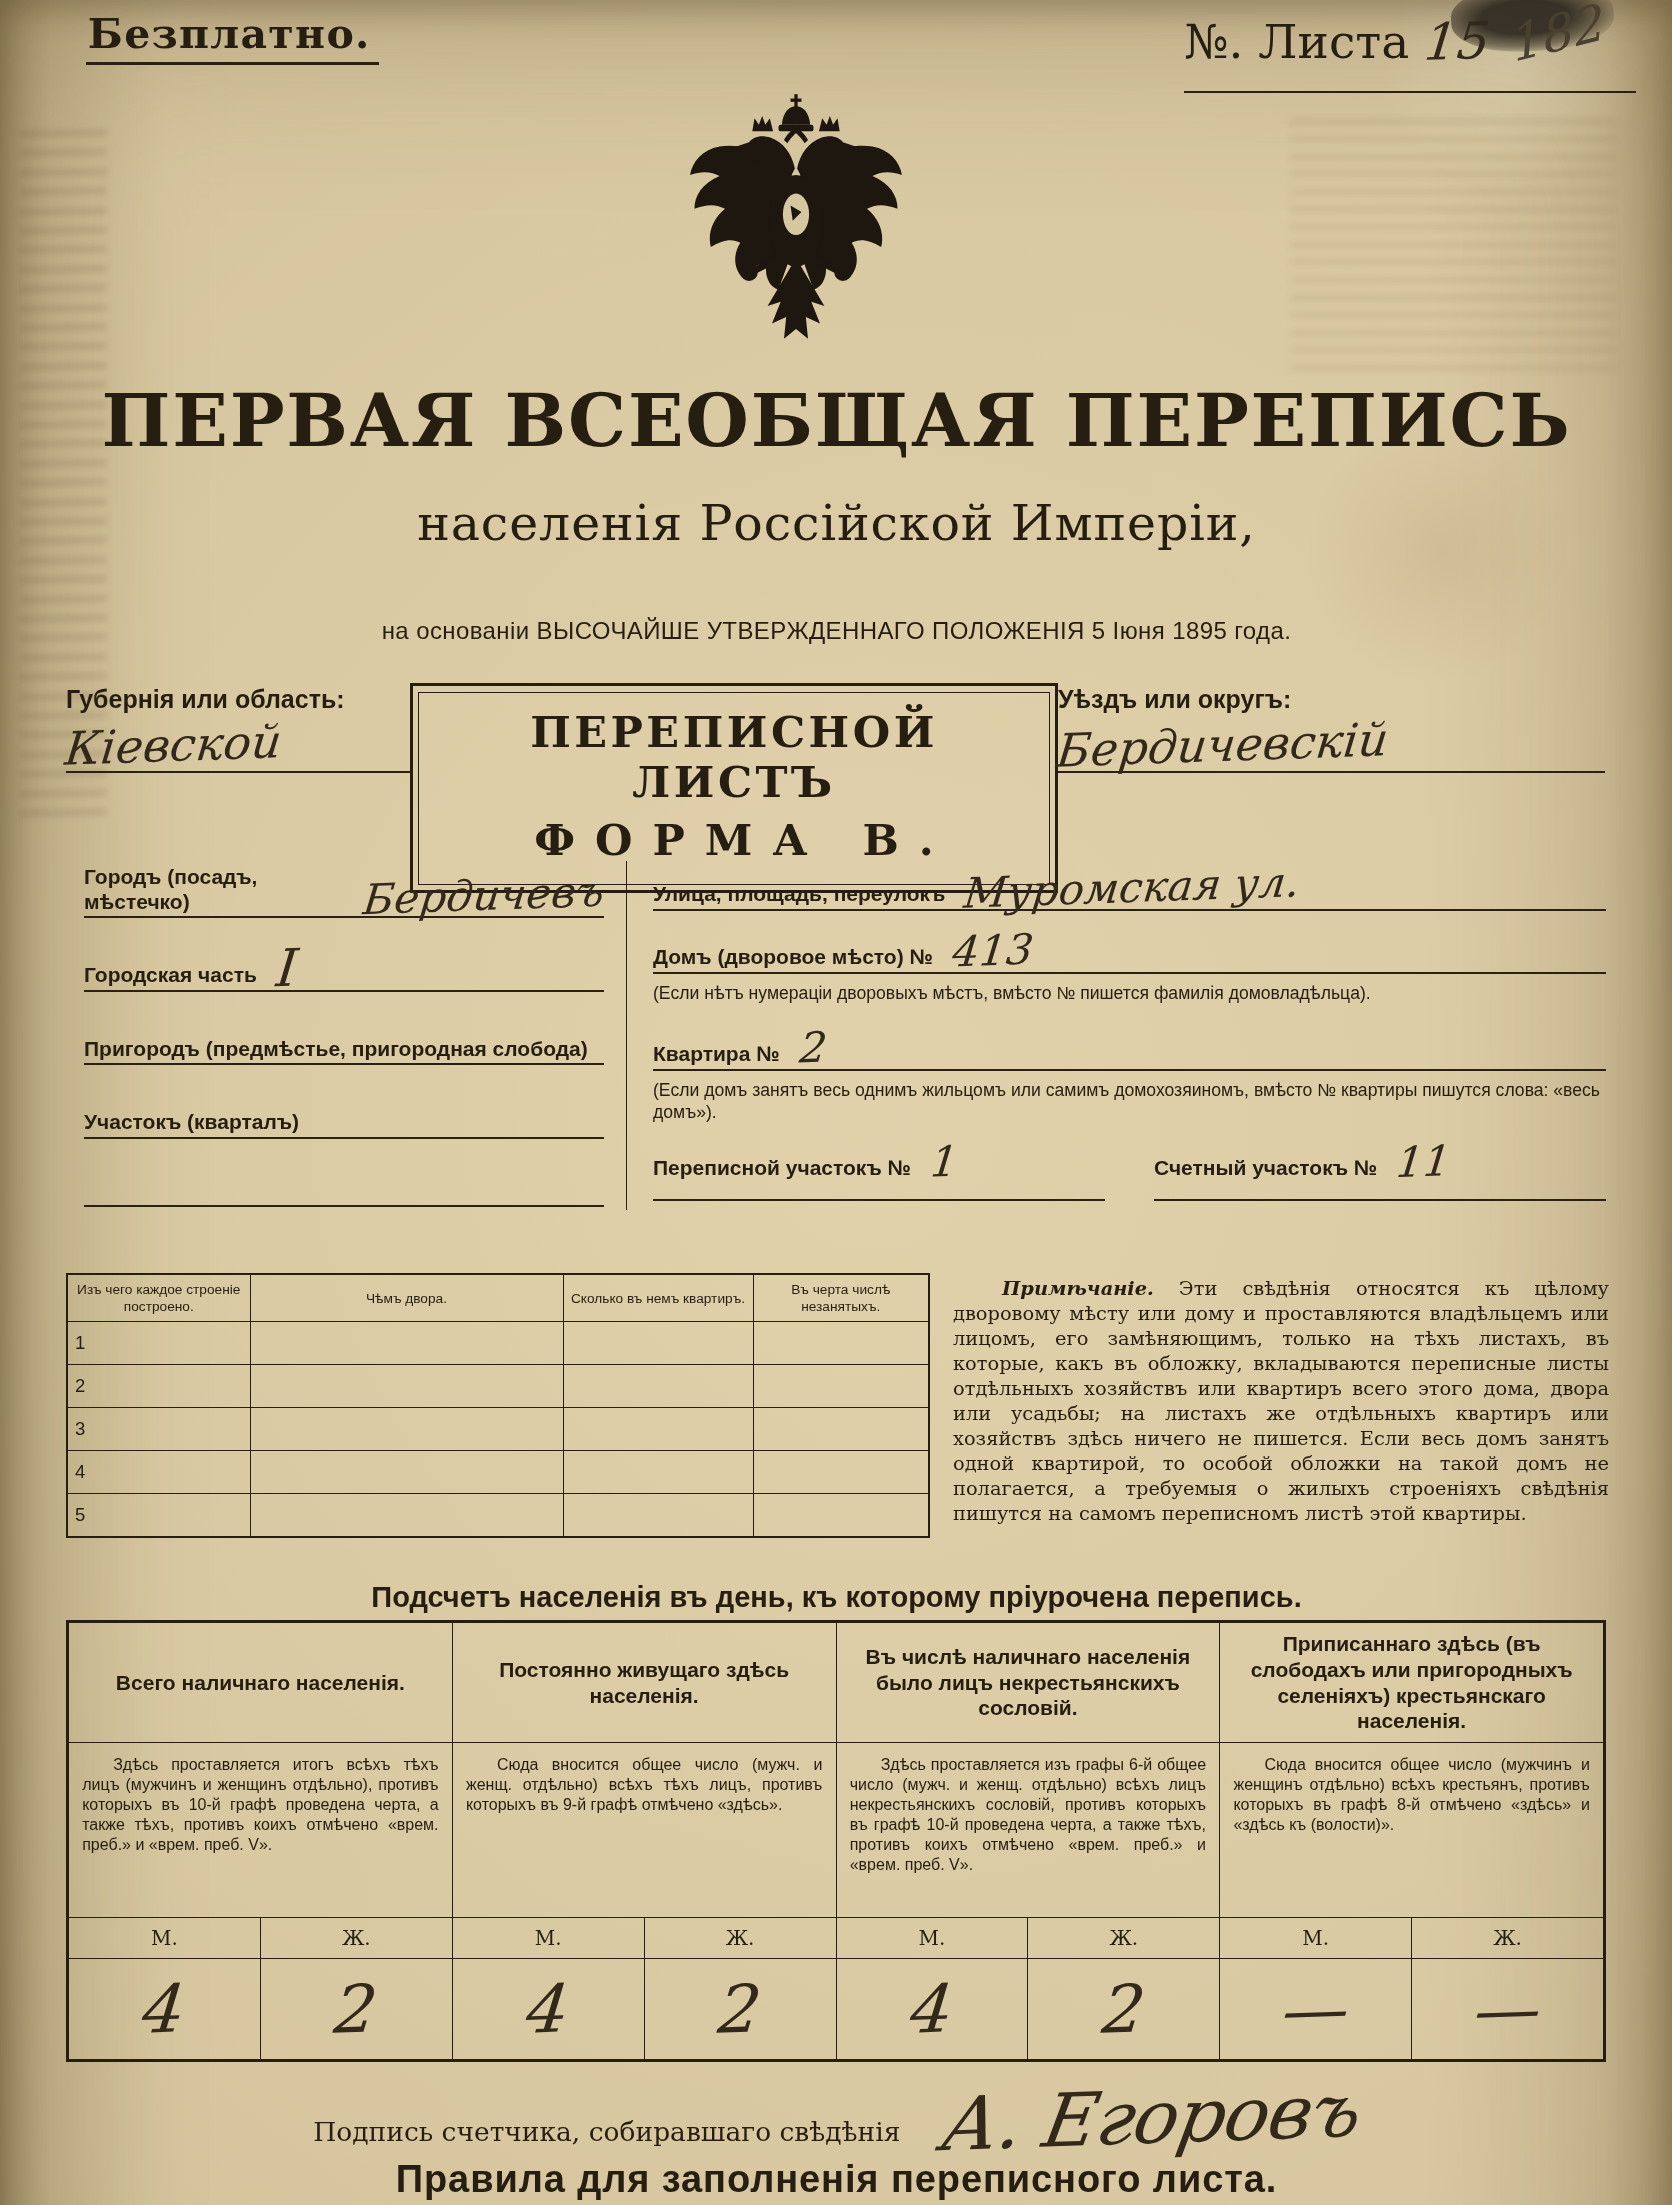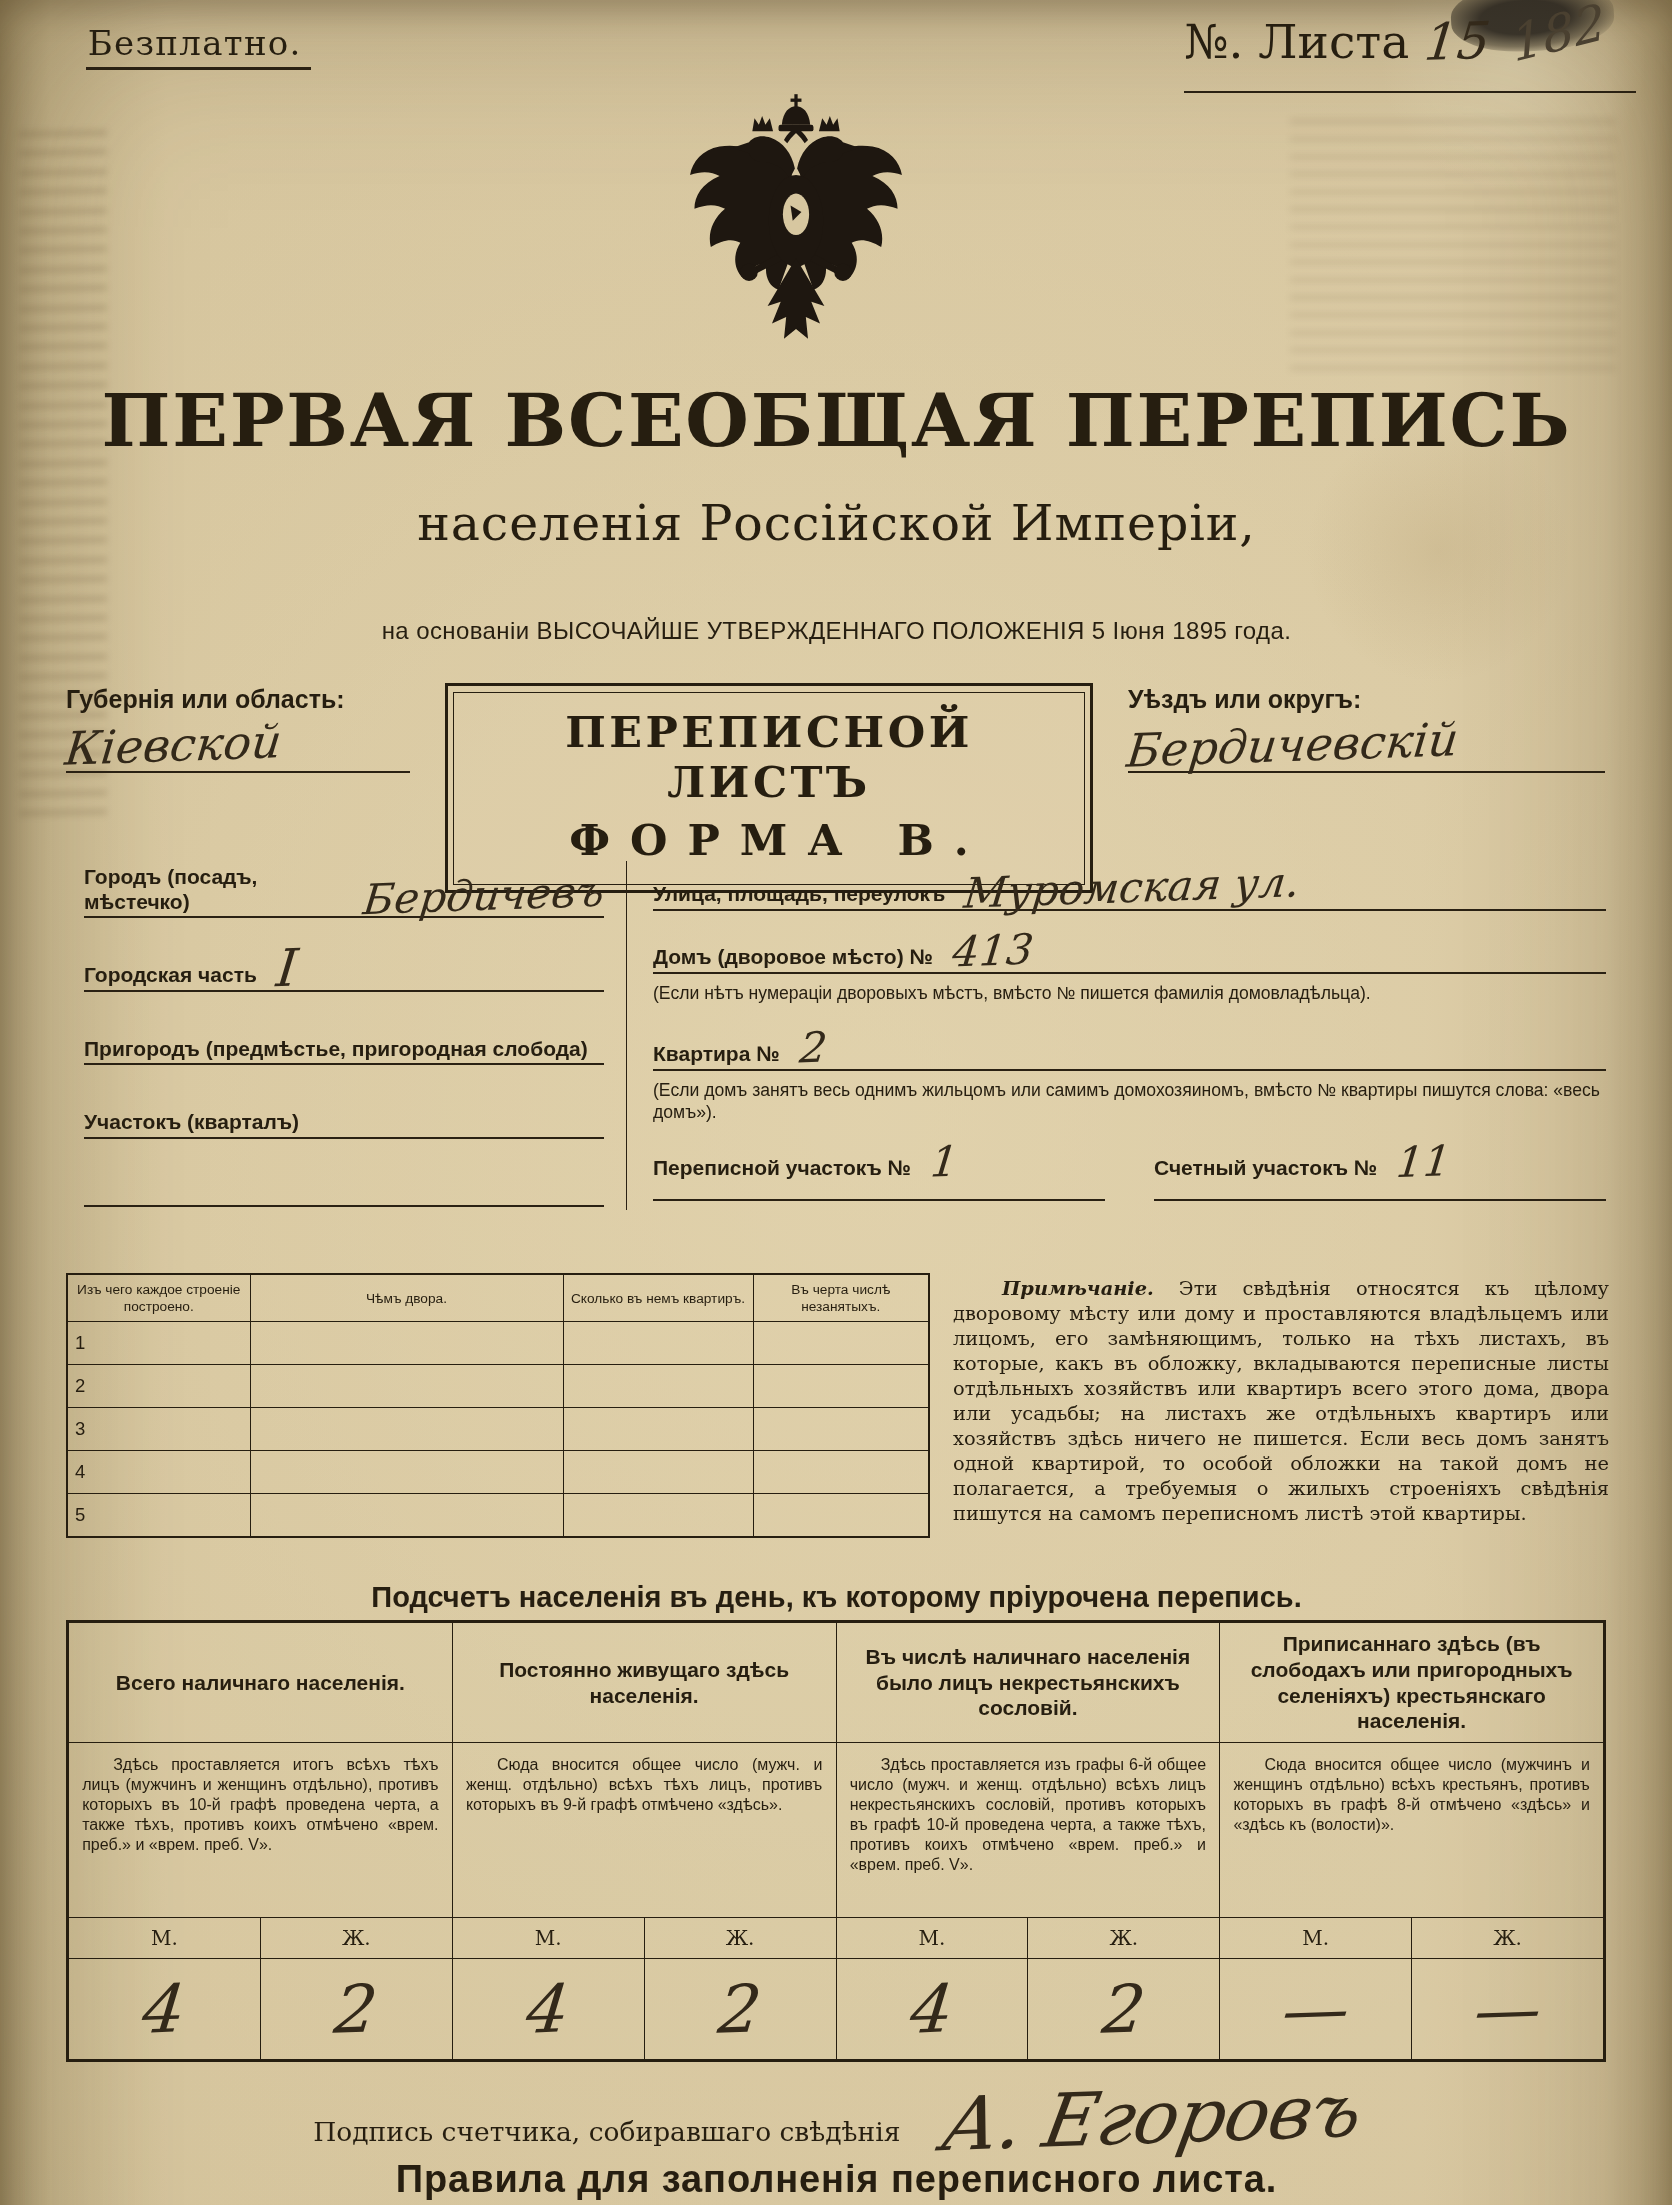--- a/index.html
+++ b/index.html
@@ -19,21 +19,21 @@
       #d3c29a;
     box-shadow: inset 0 0 190px rgba(82,62,32,.38), inset 0 9.7px 31px rgba(60,45,20,.32);
   }
   .abs{position:absolute}
   .sans{font-family:"Liberation Sans","DejaVu Sans",sans-serif}
   .hand{
     display:inline-block;font-style:italic;color:#33291a;
     transform:skewX(-8deg) rotate(-2deg);
   }
   
-  #free{left:86px;top:23px;font-size:34px;font-weight:normal;letter-spacing:1.3px;
+  #free{left:86px;top:10px;font-size:41px;font-weight:bold;letter-spacing:1.3px;
     border-bottom:3.1px solid #2a2113;padding:0 8.8px 4.4px 1.8px}
   #sheetno{left:1184px;top:11.5px;font-size:47px;display:flex;align-items:center;
     border-bottom:2.6px solid #2a2113;padding-bottom:20px}
   .blotwrap{position:relative;display:inline-block;padding-right:146px}
   .blot{position:absolute;left:42px;top:-29px;width:163px;height:68px;border-radius:45%;
     background:radial-gradient(ellipse at 45% 50%, rgba(45,40,32,.92) 0 35%, rgba(72,64,48,.62) 60%, rgba(96,84,60,0) 78%);
     transform:rotate(-3deg)}
   .sheetval{font-size:51px;margin-left:16px;position:relative;z-index:2}
   #corner{left:1511px;top:4.4px;font-size:50px;color:#4a4030;font-style:italic;
     transform:rotate(-14deg) skewX(-8deg)}
@@ -42,21 +42,21 @@
     filter:blur(3.1px);opacity:.55;transform:skewY(-1deg)}
   .bleed-right{left:auto;right:57px;top:115px;width:326px;height:256px;
     background:repeating-linear-gradient(0deg, rgba(105,86,56,.3) 0 6.2px, transparent 6.2px 17.6px);
     filter:blur(3.5px);opacity:.4}
   #eagle{left:47.6%;top:92px;transform:translateX(-50%);width:221px;height:273px}
   
   #title{left:0;width:100%;top:377px;text-align:center;font-weight:bold;font-size:73px;letter-spacing:1.8px}
   #subtitle{left:0;width:100%;top:495px;text-align:center;font-size:49px;letter-spacing:0.9px}
   #basis{left:0;width:100%;top:617px;text-align:center;font-weight:normal;font-size:24px;letter-spacing:0.4px}
   
-  #trio{left:66px;top:685px;width:1539px;display:flex;gap:35px;align-items:flex-start}
+  #trio{left:66px;top:685px;width:1539px;display:flex;align-items:flex-start}
   .trio-field{flex:0 0 344px;display:flex;flex-direction:column}
   .trio-field.right{flex:1}
   .trio-label{font-weight:bold;font-size:25px}
   .trio-valrow{border-bottom:2.6px solid #2a2113;min-height:59px;display:flex;align-items:flex-end;padding-bottom:2.6px}
   .trio-valrow .hand{font-size:46px;line-height:46px}
   .formbox{flex:0 0 648px;border:3.5px solid #261e10;padding:5.3px;margin-top:-1.8px;background:rgba(226,213,176,.18)}
   .formbox-inner{border:1.8px solid #261e10;text-align:center;padding:14px 4.4px 18.5px}
   .formline1{font-size:43px;font-weight:bold;letter-spacing:3.5px}
   .formline2{font-size:43px;font-weight:bold;letter-spacing:20px;margin-top:8.8px;padding-left:20px}
   

